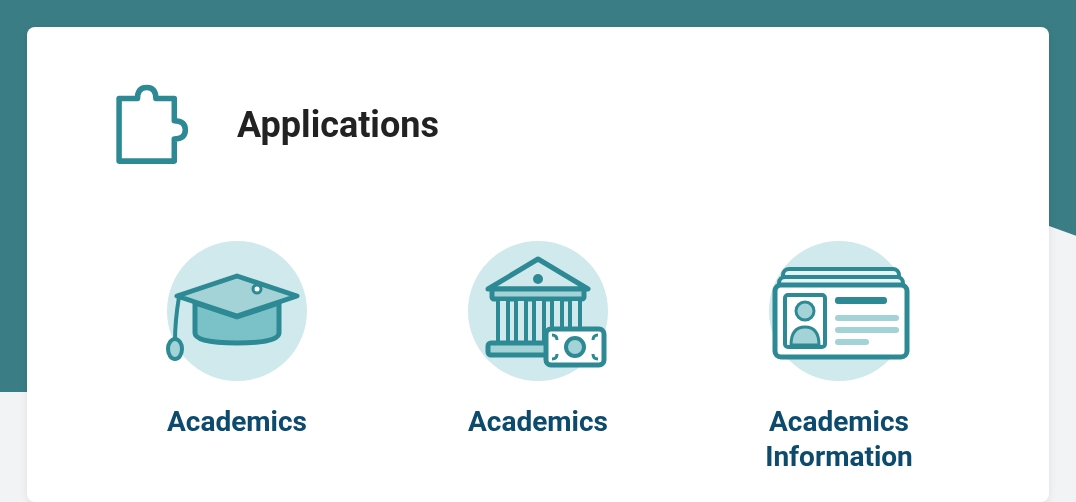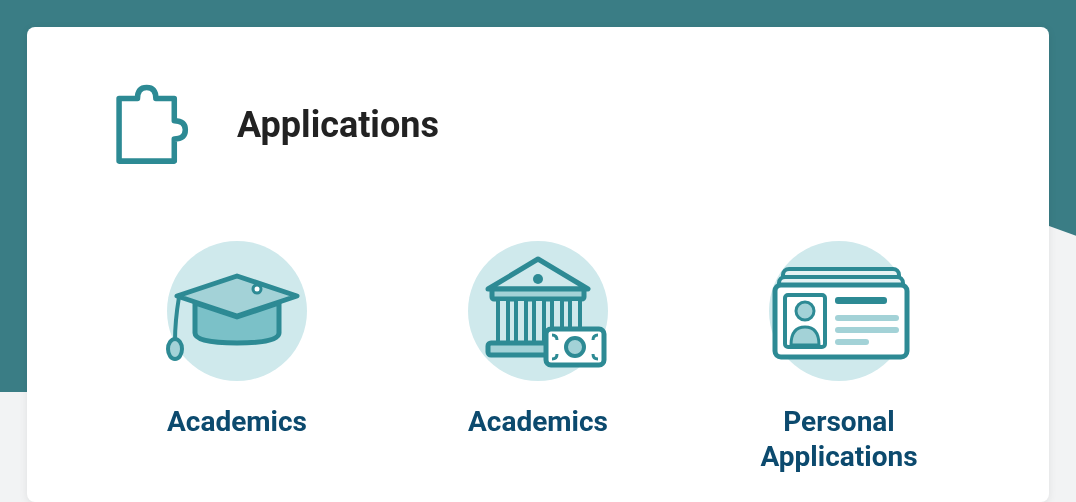--- a/index.html
+++ b/index.html
@@ -200,17 +200,17 @@
 
           <circle cx="46" cy="70" r="9" fill="#a3d2d7" stroke="#2d8a94" stroke-width="3"></circle>
           <path d="M 32 104 Q 32 86, 46 86 Q 60 86, 60 104 Z" fill="#a3d2d7" stroke="#2d8a94" stroke-width="3"></path>
 
           <rect x="76" y="56" width="52" height="7" rx="3" fill="#2d8a94"></rect>
           <rect x="76" y="74" width="64" height="6" rx="3" fill="#a3d2d7"></rect>
           <rect x="76" y="86" width="64" height="6" rx="3" fill="#a3d2d7"></rect>
           <rect x="76" y="98" width="34" height="6" rx="3" fill="#a3d2d7"></rect>
         </svg>
       </div>
-      <div class="tile-label">Personal Applications</div>
+      <div class="tile-label">Academics Information</div>
     </div>
 
   </div>
 </div>
 
 </body></html>

